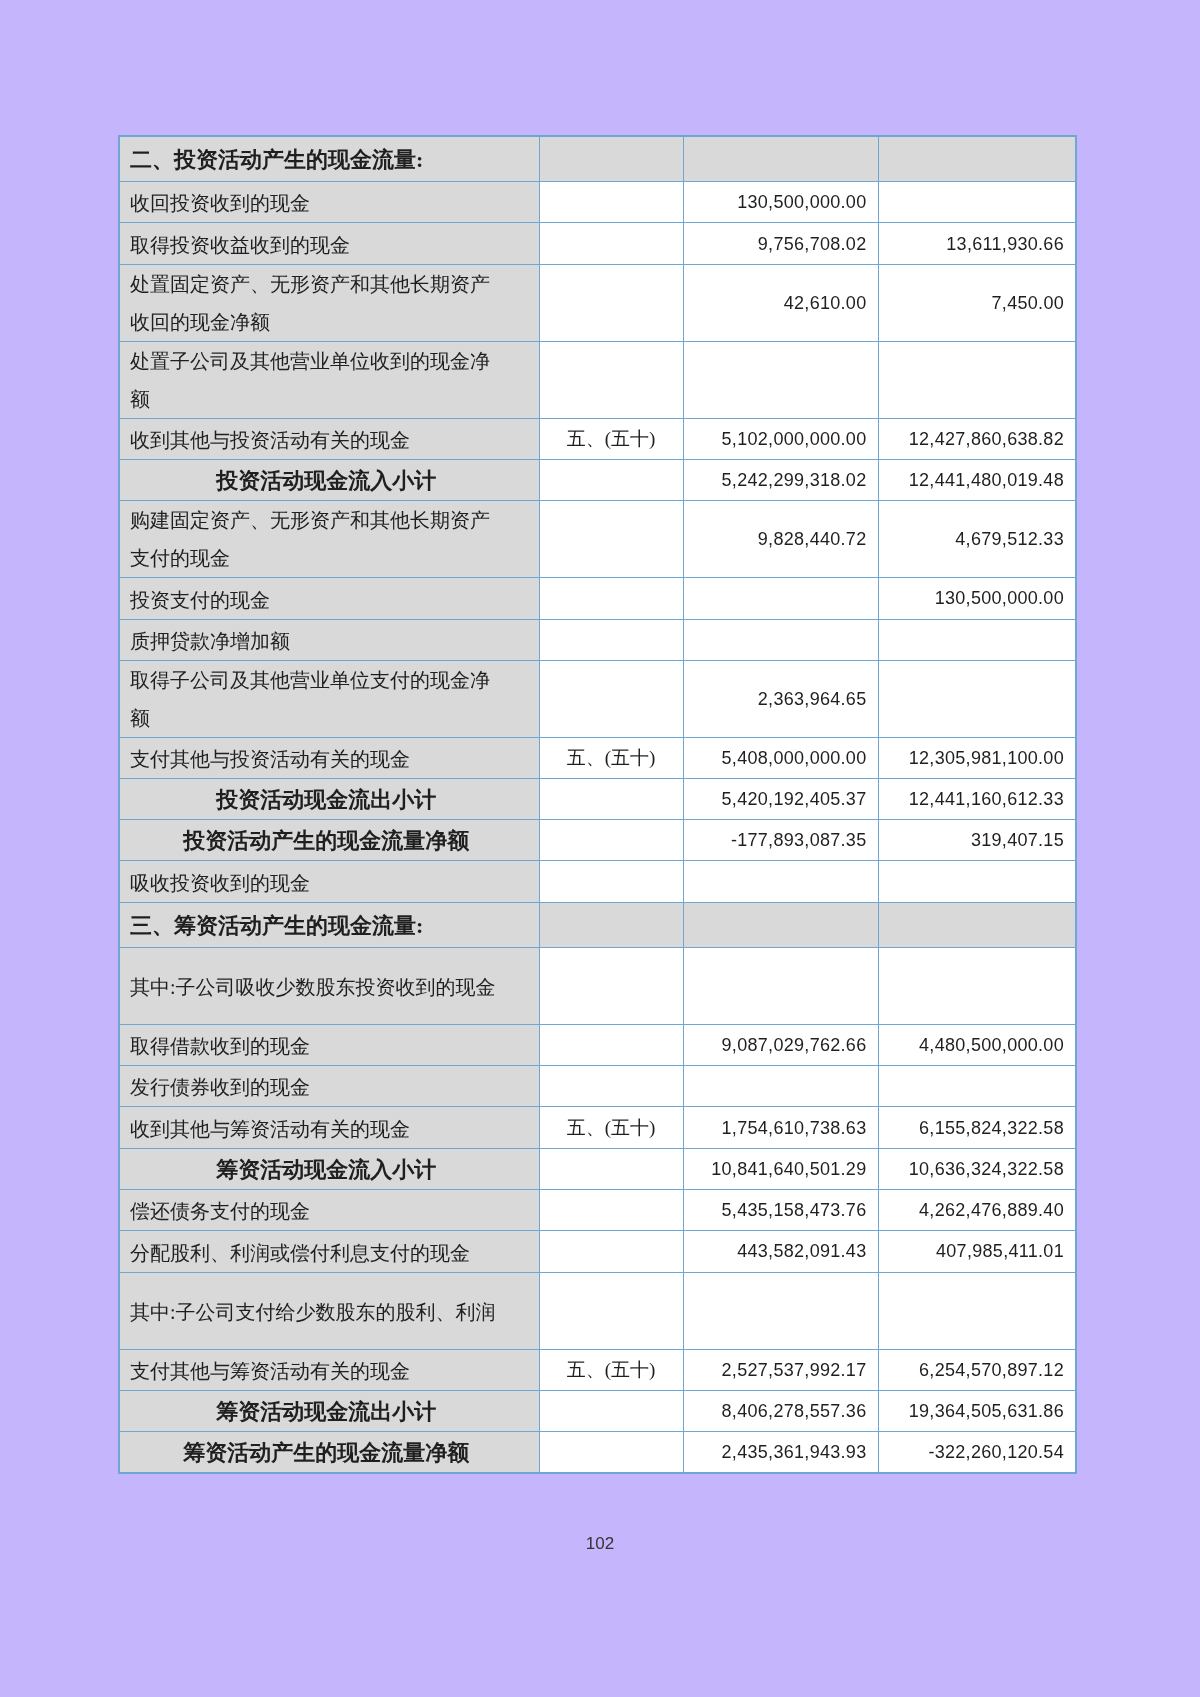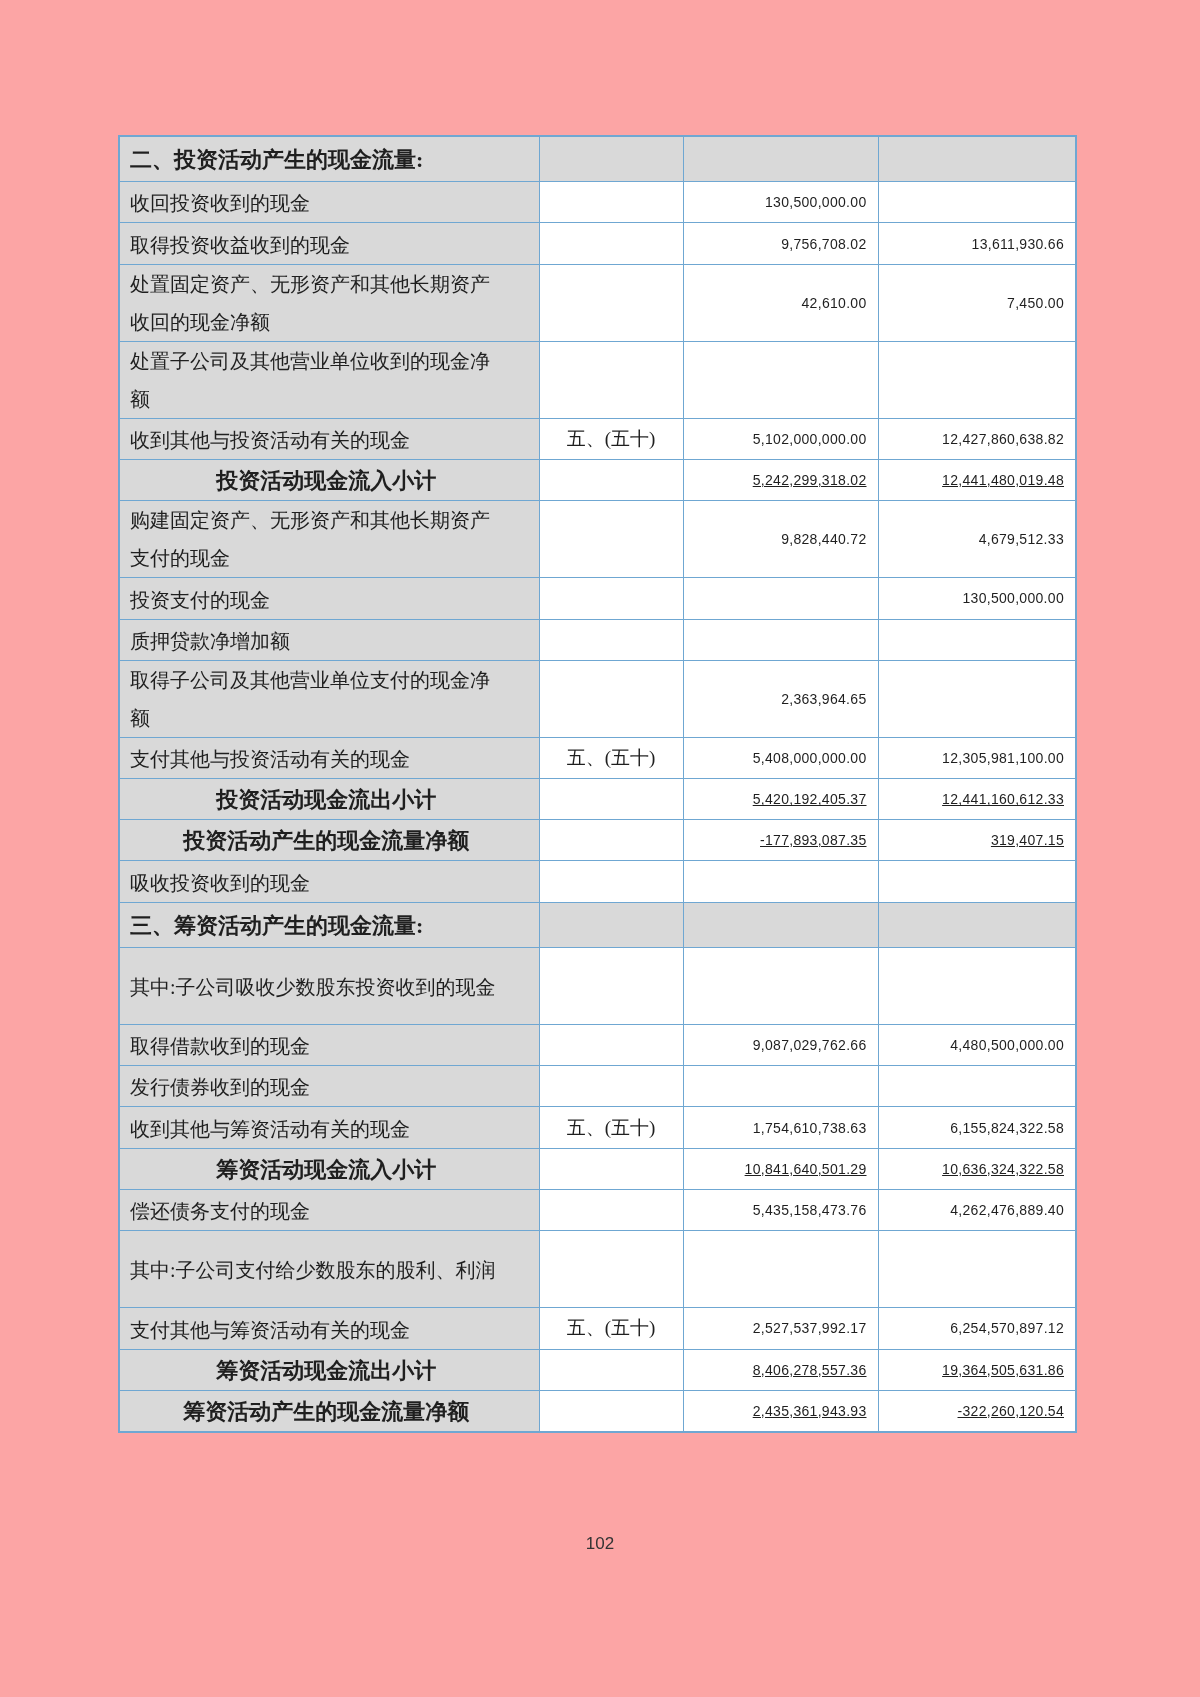--- a/index.html
+++ b/index.html
@@ -6,21 +6,21 @@
     --grid:#6fa7d2;
     --gray:#d9d9d9;
     --ink:#1f1f1f;
   }
   *{box-sizing:border-box;}
   html,body{margin:0;padding:0;background:#ffffff;}
   .page{
     position:relative;
     width:1200px;
     height:1697px;
-    background:#fca5a5;
+    background:#c4b5fd;
     overflow:hidden;
     font-family:"Liberation Serif","DejaVu Serif",serif;
     color:var(--ink);
   }
   table.cash-table{
     position:absolute;
     left:118px;
     top:135px;
     width:957px;
     border-collapse:collapse;
@@ -33,21 +33,21 @@
   col.c4{width:198px;}
   td{
     border:1px solid var(--grid);
     vertical-align:middle;
     padding:0;
     overflow:hidden;
   }
   
   tr.item{height:38px;}
   tr.item.tall{height:77px;}
-  tr.subtotal{height:38px;text-decoration:underline;}
+  tr.subtotal{height:38px;}
   tr.section{height:42px;}
 
   
   td.c-label{
     background:var(--gray);
     font-size:20px;
     line-height:38px;
     padding-left:10px;
     padding-right:6px;
     text-align:left;
@@ -78,21 +78,21 @@
     line-height:38px;
   }
   tr.section td.c-note{background:var(--gray);}
 
   
   td.c-num{
     background:#ffffff;
     text-align:right;
     padding-right:11px;
     font-family:"Liberation Sans","DejaVu Sans",sans-serif;
-    font-size:14px;
+    font-size:18px;
     letter-spacing:0.3px;
     line-height:38px;
   }
   tr.section td.c-num{background:var(--gray);}
 
   .page-number{
     position:absolute;
     left:0;
     right:0;
     top:1534px;
@@ -240,20 +240,26 @@
           <td class="c-note"><span class="txt"></span></td>
           <td class="c-num"><span class="txt">10,841,640,501.29</span></td>
           <td class="c-num"><span class="txt">10,636,324,322.58</span></td>
         </tr>
         <tr class="row item">
           <td class="c-label"><span class="txt">偿还债务支付的现金</span></td>
           <td class="c-note"><span class="txt"></span></td>
           <td class="c-num"><span class="txt">5,435,158,473.76</span></td>
           <td class="c-num"><span class="txt">4,262,476,889.40</span></td>
         </tr>
+        <tr class="row item">
+          <td class="c-label"><span class="txt">分配股利、利润或偿付利息支付的现金</span></td>
+          <td class="c-note"><span class="txt"></span></td>
+          <td class="c-num"><span class="txt">443,582,091.43</span></td>
+          <td class="c-num"><span class="txt">407,985,411.01</span></td>
+        </tr>
         <tr class="row item tall">
           <td class="c-label"><span class="txt">其中:子公司支付给少数股东的股利、利润</span></td>
           <td class="c-note"><span class="txt"></span></td>
           <td class="c-num"><span class="txt"></span></td>
           <td class="c-num"><span class="txt"></span></td>
         </tr>
         <tr class="row item">
           <td class="c-label"><span class="txt">支付其他与筹资活动有关的现金</span></td>
           <td class="c-note"><span class="txt">五、(五十)</span></td>
           <td class="c-num"><span class="txt">2,527,537,992.17</span></td>

